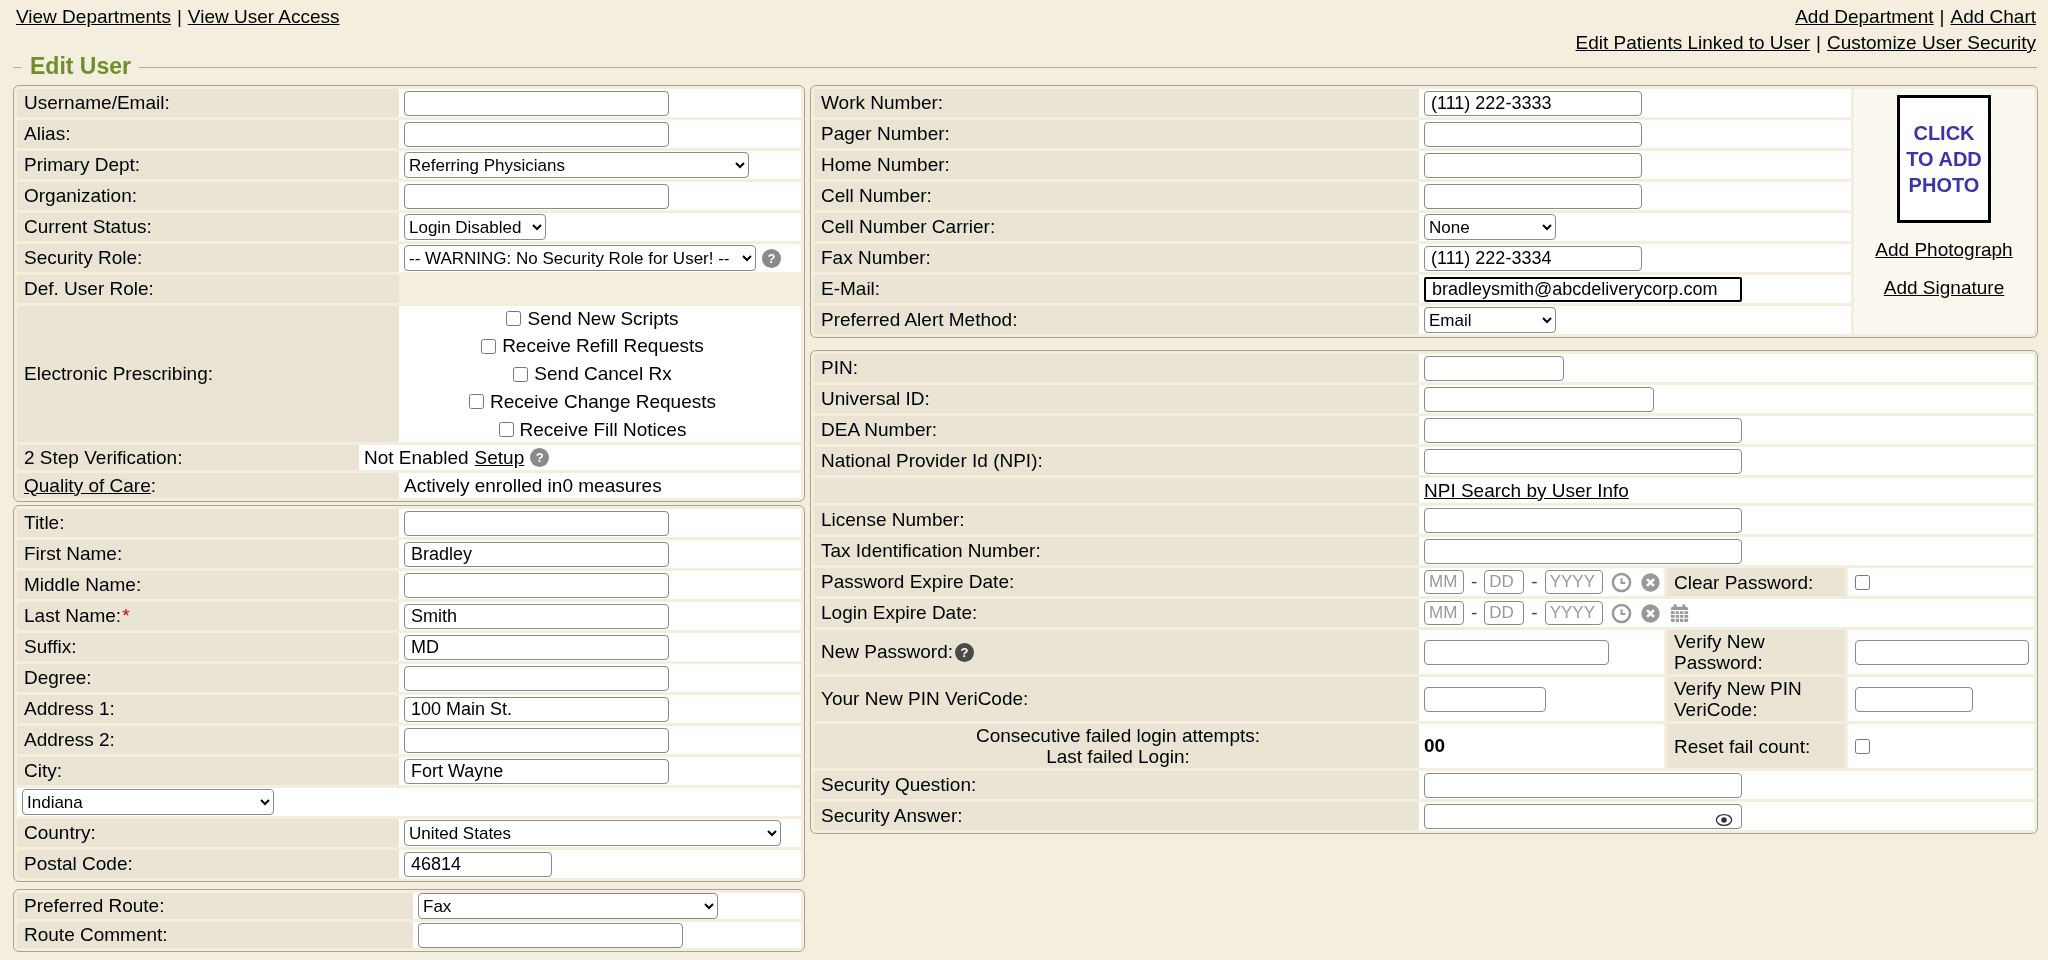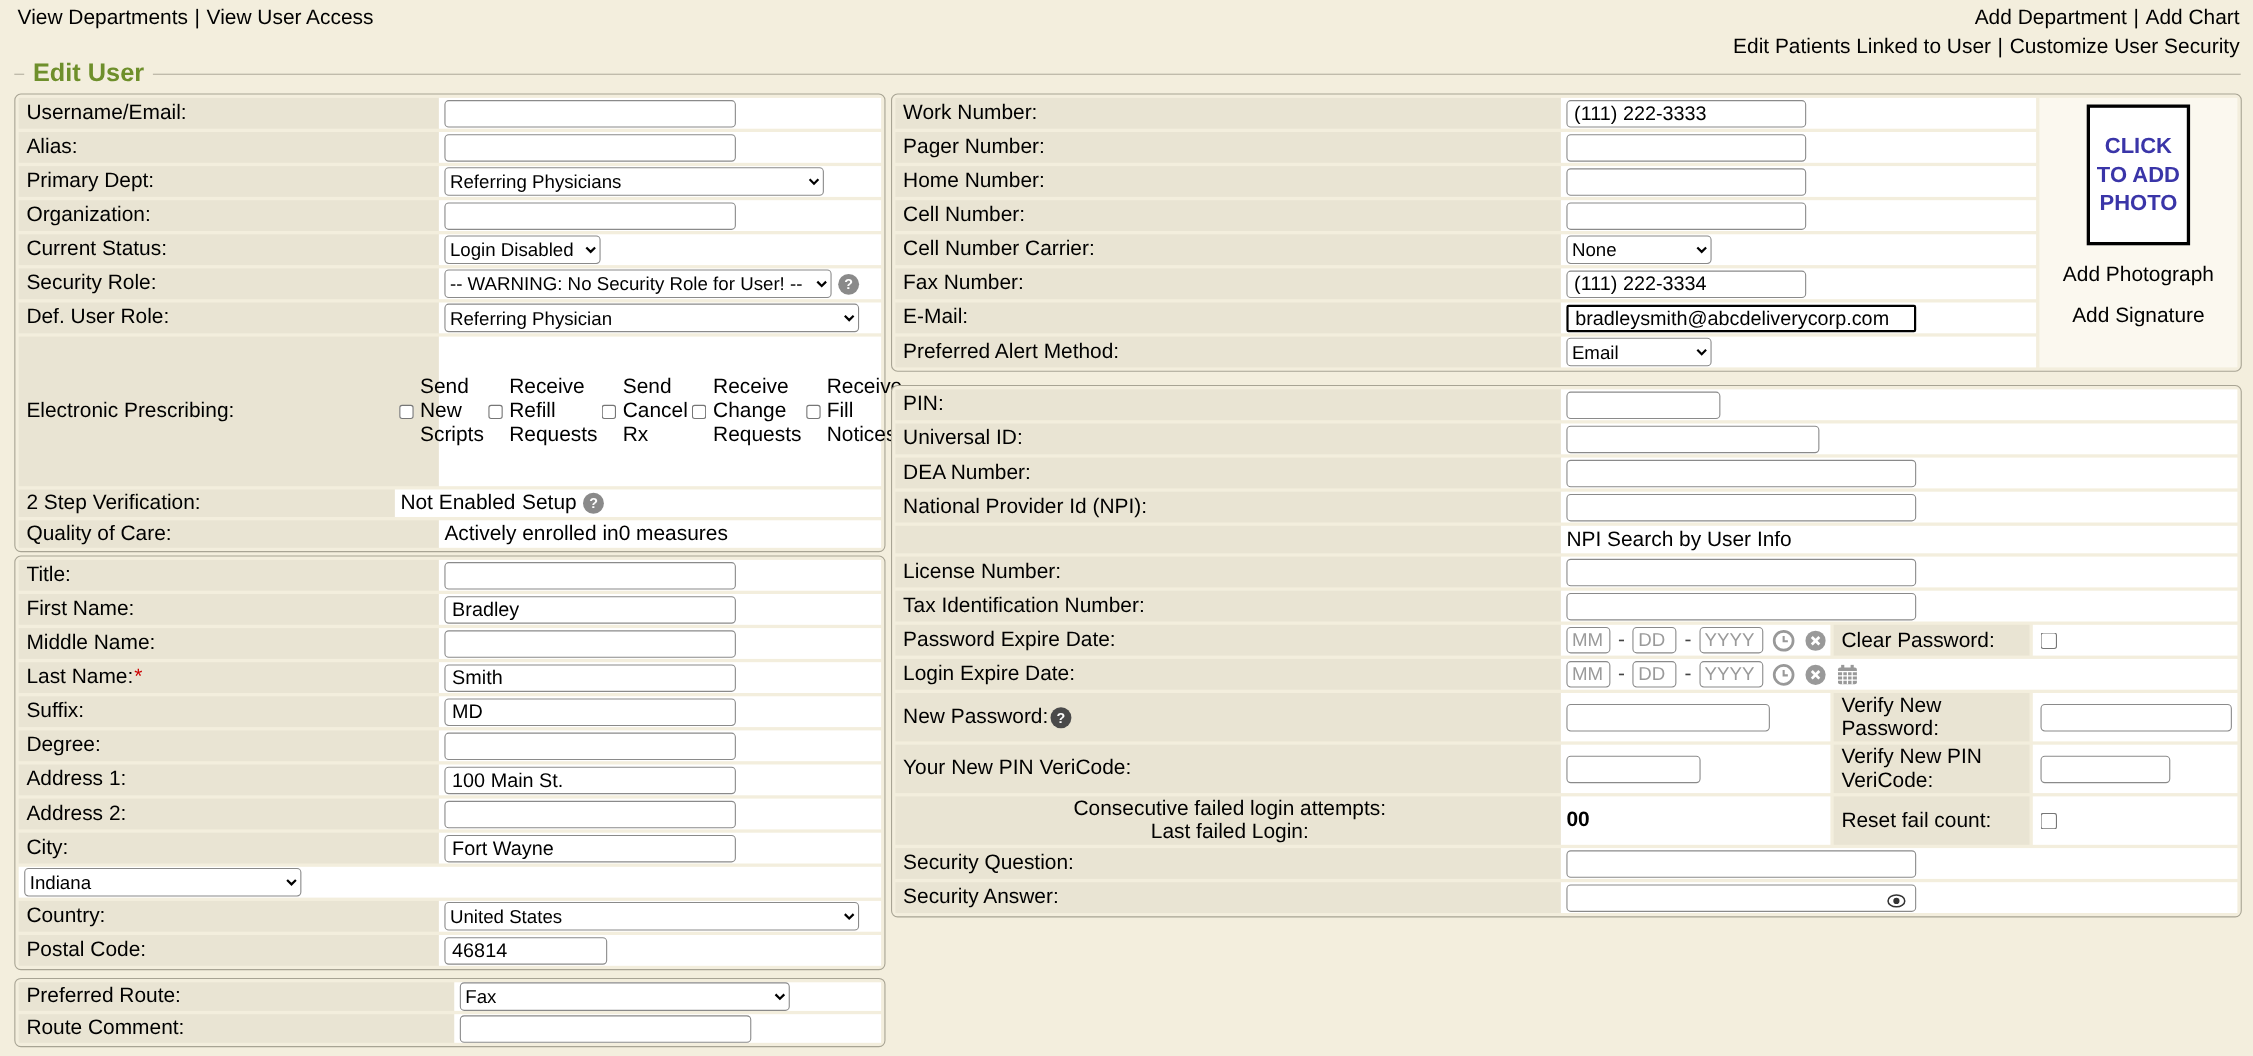--- a/index.html
+++ b/index.html
@@ -1,18 +1,18 @@
 <!DOCTYPE html>
 <html><head>
 <meta charset="utf-8">
 <style>
   html,body{margin:0;padding:0}
   body{width:2048px;height:960px;background:#f3eedd;font-family:"Liberation Sans",sans-serif;
        font-size:19px;color:#000;position:relative;overflow:hidden}
-  a{color:#000;cursor:pointer}
+  a{color:#000;text-decoration:underline;cursor:pointer}
   .sep{margin:0 6px}
   .topleft{position:absolute;left:16px;top:6px}
   .topright1{position:absolute;right:12px;top:6px;text-align:right}
   .topright2{position:absolute;right:12px;top:32px;text-align:right}
   .legendline{position:absolute;left:13px;top:67px;width:2024px;border-top:1px solid #b3af9f}
   .legend{position:absolute;left:22px;top:53px;background:#f3eedd;padding:0 8px;
           font-size:23px;font-weight:700;color:#6e8f2b;z-index:2}
   .fs{position:absolute;border:1px solid #a8a494;border-radius:6px;padding:3px;
       box-sizing:border-box;background:#f3eedd}
   #f1{left:13px;top:85px;width:792px}
@@ -44,21 +44,21 @@
   .w308{width:252px}.w148{width:148px}.w300{width:300px}.w218{width:218px}.w318{width:318px}
   .w132{width:132px}.w140{width:140px}.w230{width:230px}.w185{width:185px}.w176{width:174px}
   .w122{width:122px}.w118{width:118px}
   .req{color:#c00;margin-left:1px}
   .qicon{min-width:19px;width:19px;height:19px;border-radius:50%;background:#8a8a8a;color:#fff;
          font-size:13px;font-weight:700;display:inline-flex;align-items:center;
          justify-content:center;cursor:pointer}
   .qicon.dark{background:#4a4a4a;margin-left:2px}
   .cbline{display:flex;align-items:center;height:25px}
   .cb{width:15px;height:15px;margin:0 6px 0 0}
-  .epcol{display:flex;flex-direction:row;justify-content:center;gap:2px}
+  .epcol{display:flex;flex-direction:column;justify-content:space-between;gap:2px}
   .lbl2{display:flex;flex-direction:column;justify-content:center;line-height:21px}
   .bold{font-weight:700}
   .dinp{width:40px;height:24px;border:1px solid #8a8a8a;border-radius:4px;font-family:inherit;
         font-size:17px;padding:1px 4px;box-sizing:border-box}
   .dinp::placeholder,.inp::placeholder{color:#9a9a9a}
   .dyy{width:58px}
   .dash{color:#444;margin:0 1px}
   .dicon{cursor:pointer;display:inline-flex;margin-left:2px}
   .rows{flex:1 1 auto;min-width:0}
   .fArow{display:flex}
@@ -120,23 +120,20 @@
   </div>
   <div class="row h28">
     <div class="lbl">Security Role:</div>
     <div class="val">
       <select class="sel w365"><option>-- WARNING: No Security Role for User! --</option></select>
       <span class="qicon">?</span>
     </div>
   </div>
   <div class="row h28">
     <div class="lbl">Def. User Role:</div>
-    <div class="val">
-        <select class="sel w400"><option>Referring Physician</option></select>
-      </div>
   </div>
   <div class="row h136">
     <div class="lbl">Electronic Prescribing:</div>
     <div class="val epcol">
       <label class="cbline">
           <input type="checkbox" class="cb" style="">
           <span>Send New Scripts</span>
         </label>
       <label class="cbline">
           <input type="checkbox" class="cb" style="">

